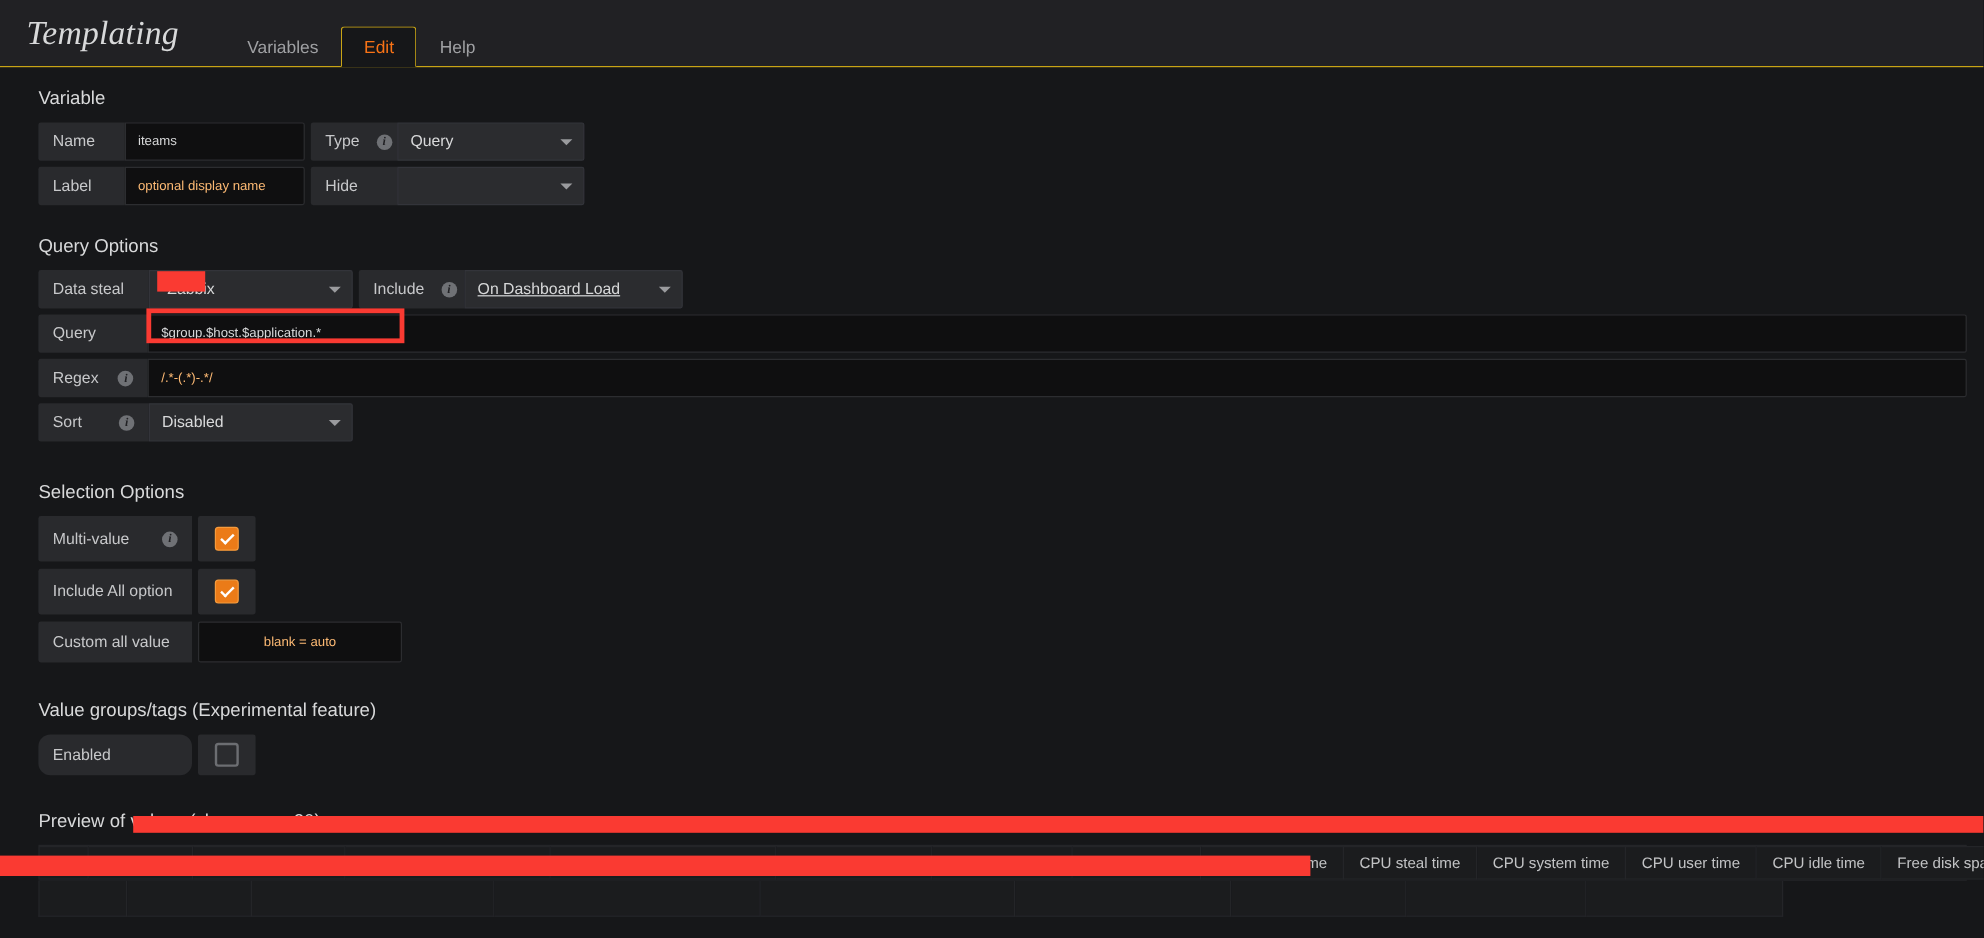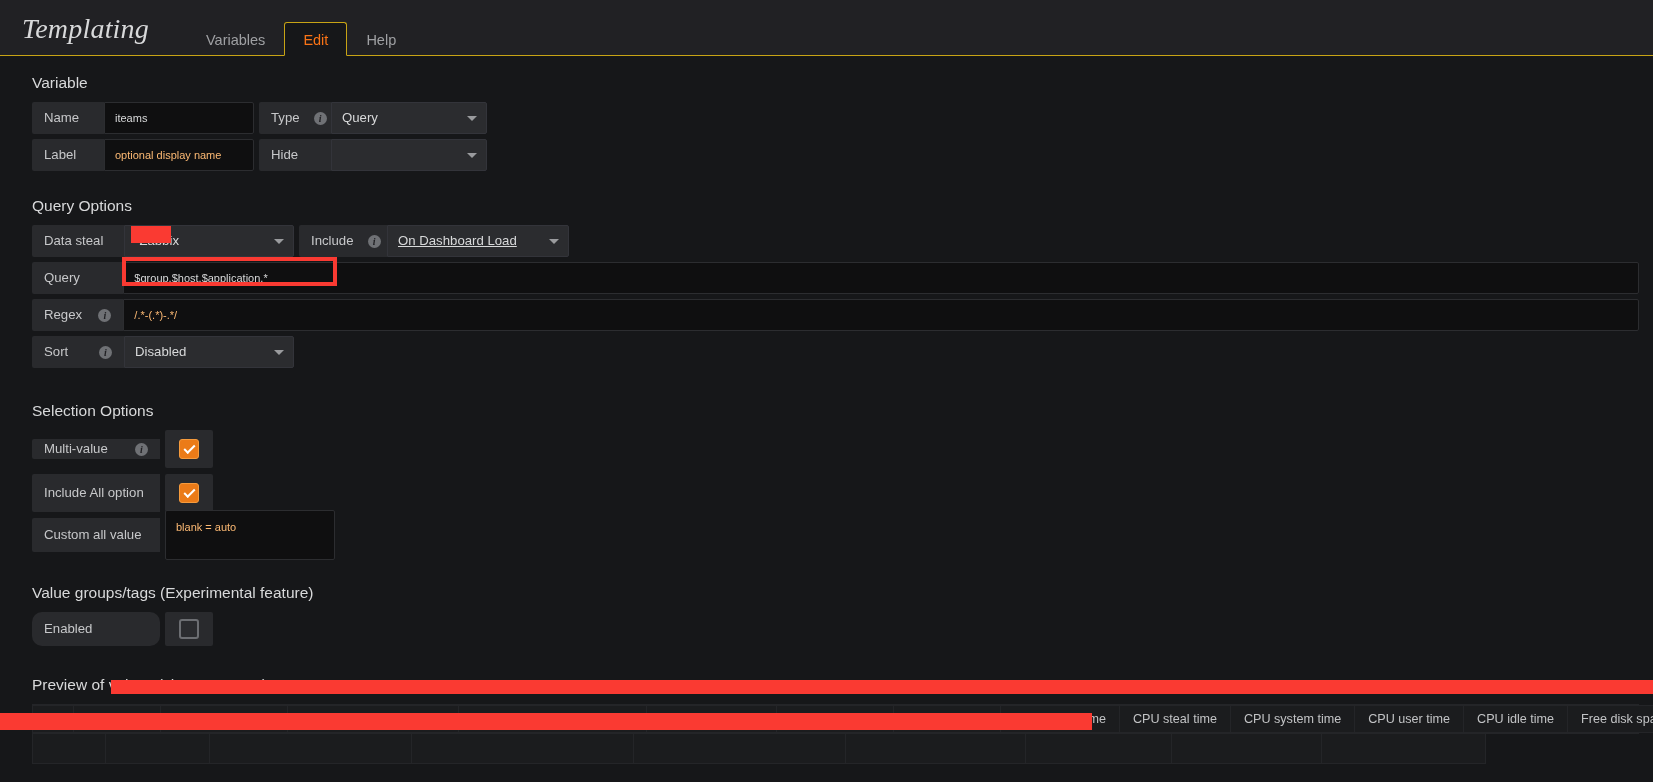--- a/index.html
+++ b/index.html
@@ -313,21 +313,21 @@
         <span>Disabled</span>
         <span class="caret"></span>
       </div>
     </div>
   </div>
 
   <div class="section" style="margin-top:34px;">
     <div class="section-title">Selection Options</div>
 
     <div class="row" style="height:38px;margin-bottom:6px;">
-      <div class="lbl" style="width:128px;height:20px;">
+      <div class="lbl" style="width:128px;height:38px;">
         <span>Multi-value</span>
         <span class="info"><span class="info-icon">i</span></span>
       </div>
       <div class="cbcell" style="height:38px;margin-left:5px;">
         <div class="cb checked">
             <span class="tick"></span>
           </div>
       </div>
     </div>
 
@@ -335,21 +335,21 @@
       <div class="lbl" style="width:128px;height:38px;">Include All option</div>
       <div class="cbcell" style="height:38px;margin-left:5px;">
         <div class="cb checked">
             <span class="tick"></span>
           </div>
       </div>
     </div>
 
     <div class="row" style="height:34px;">
       <div class="lbl" style="width:128px;height:34px;">Custom all value</div>
-      <div class="inp placeholder" style="width:170px;height:50px;line-height:32px;margin-left:5px;border-radius:2px;">blank = auto</div>
+      <div class="inp placeholder" style="width:170px;height:34px;line-height:32px;margin-left:5px;border-radius:2px;text-align:center;">blank = auto</div>
     </div>
   </div>
 
   <div class="section" style="margin-top:32px;">
     <div class="section-title">Value groups/tags (Experimental feature)</div>
     <div class="row" style="height:34px;">
       <div class="lbl" style="width:128px;height:34px;border-radius:10px;">Enabled</div>
       <div class="cbcell" style="height:34px;margin-left:5px;">
         <div class="cb unchecked"></div>
       </div>

